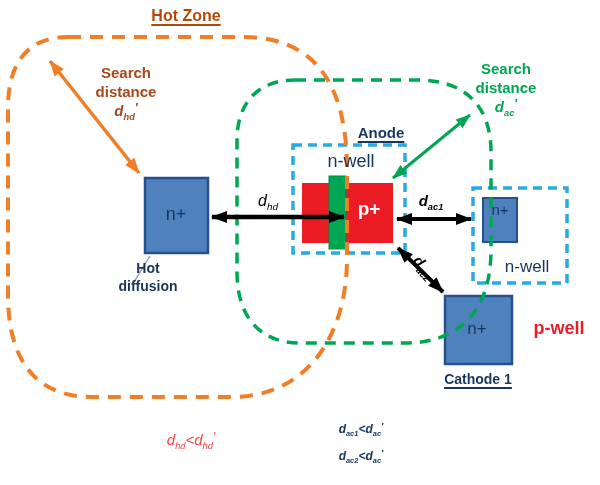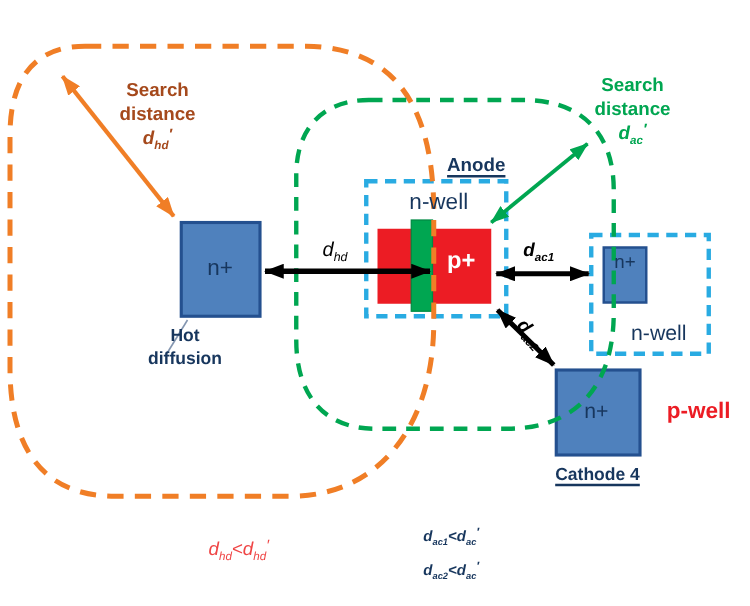--- a/index.html
+++ b/index.html
@@ -63,20 +63,21 @@
 
     <line x1="134" y1="282" x2="150" y2="256" stroke="#8496B0" stroke-width="1.3"></line>
 
     <line x1="50" y1="61" x2="139" y2="173" stroke="#F07E26" stroke-width="3.5" marker-start="url(#ah-orange)" marker-end="url(#ah-orange)"></line>
     <line x1="393" y1="178" x2="470" y2="115" stroke="#00A651" stroke-width="3" marker-start="url(#ah-green)" marker-end="url(#ah-green)"></line>
     <line x1="212" y1="217" x2="344" y2="217" stroke="#000000" stroke-width="4.5" marker-start="url(#ah-black)" marker-end="url(#ah-black)"></line>
     <line x1="397" y1="219" x2="471" y2="219" stroke="#000000" stroke-width="4" marker-start="url(#ah-black)" marker-end="url(#ah-black)"></line>
     <line x1="398" y1="248" x2="443" y2="292" stroke="#000000" stroke-width="4" marker-start="url(#ah-black)" marker-end="url(#ah-black)"></line>
   </svg>
 
+  <div class="label hot-title u" style="left:186px; top:6px;">Hot Zone</div>
 
   <div class="label hot-text" style="left:126px; top:64px;">
     <div>Search</div>
     <div>distance</div>
     <div class="it"><span>d</span><sub>hd</sub><span class="pr">′</span></div>
   </div>
 
 
   <div class="label green-text" style="left:506px; top:60px;">
     <div>Search</div>
@@ -100,21 +101,21 @@
 
 
   <div class="label region-text" style="left:500px; top:201px; font-size:15px;">n+</div>
 
   <div class="label region-text" style="left:527px; top:256px; font-size:17px;">n-well</div>
 
   <div class="label region-text" style="left:477px; top:318px; font-size:17px;">n+</div>
 
   <div class="label red-bold" style="left:559px; top:317px;">p-well</div>
 
-  <div class="label navy-title u" style="left:478px; top:371px; font-size:14px;">Cathode 4</div>
+  <div class="label navy-title u" style="left:478px; top:371px; font-size:14px;">Cathode 1</div>
 
   <div class="label" style="left:118px; top:260px; font-size:14px; font-weight:600;margin-left:30px;">
     <div>Hot</div>
     <div>diffusion</div>
   </div>
 
   <div class="label formula-gray" style="left:175px; top:431px;"><span>d</span><sub>hd</sub><span>&lt;</span><span>d</span><sub>hd</sub><span class="pr">′</span></div>
 
   <div class="label formula-navy" style="left:361px; top:422px;"><span>d</span><sub>ac1</sub><span>&lt;</span><span>d</span><sub>ac</sub><span class="pr">′</span></div>
 

